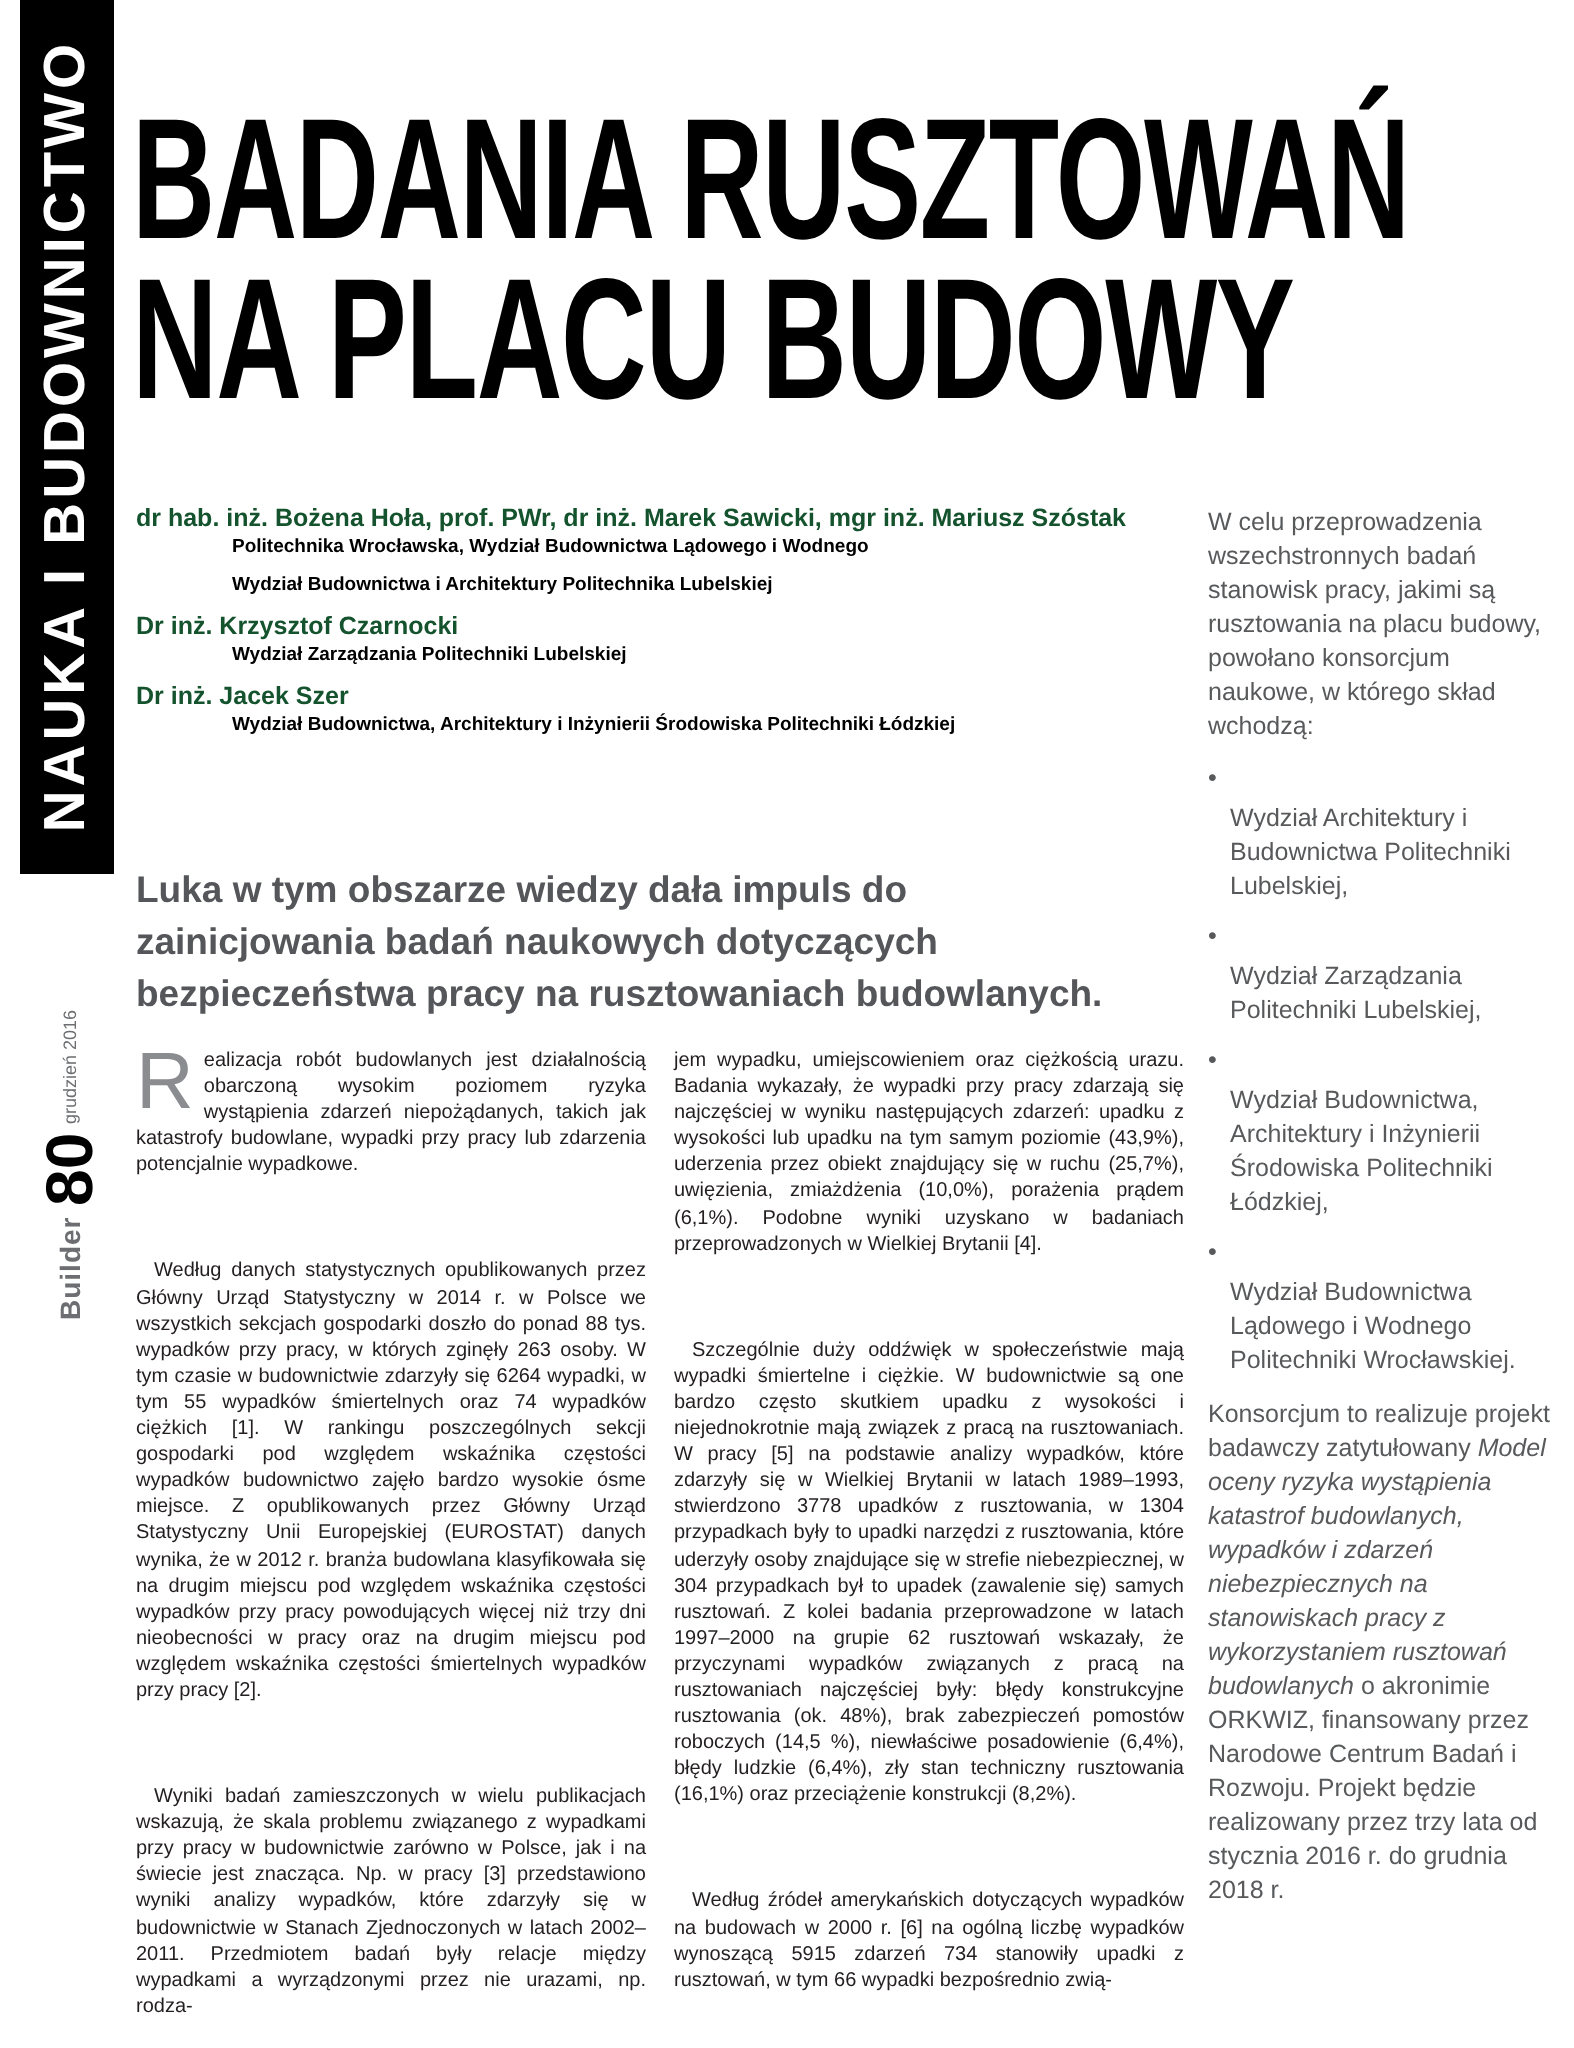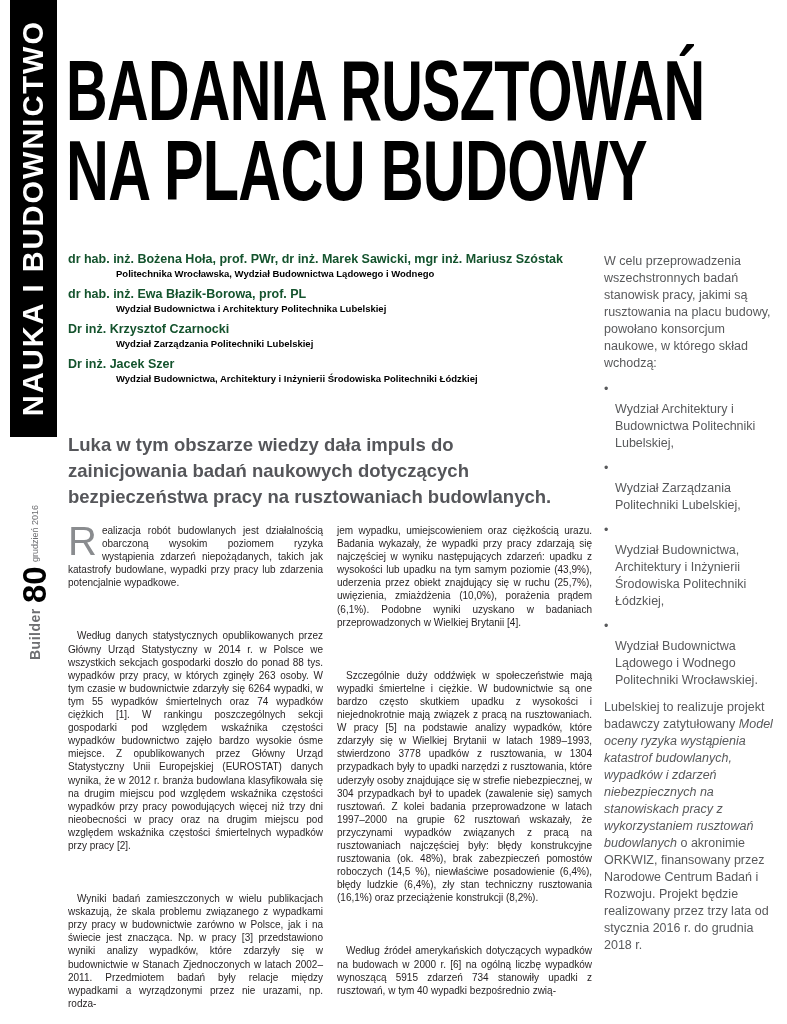--- a/index.html
+++ b/index.html
@@ -90,21 +90,20 @@
     <div class="headline-line l1">BADANIA RUSZTOWAŃ</div>
     <div class="headline-line l2">NA PLACU BUDOWY</div>
   </div>
 
   <div class="authors">
     <div>
       <div class="author-names">dr hab. inż. Bożena Hoła, prof. PWr, dr inż. Marek Sawicki, mgr inż. Mariusz Szóstak</div>
       <div class="author-affiliation">Politechnika Wrocławska, Wydział Budownictwa Lądowego i Wodnego</div>
     </div>
     <div>
-      <div class="author-names">dr hab. inż. Ewa Błazik-Borowa, prof. PL</div>
       <div class="author-affiliation">Wydział Budownictwa i Architektury Politechnika Lubelskiej</div>
     </div>
     <div>
       <div class="author-names">Dr inż. Krzysztof Czarnocki</div>
       <div class="author-affiliation">Wydział Zarządzania Politechniki Lubelskiej</div>
     </div>
     <div>
       <div class="author-names">Dr inż. Jacek Szer</div>
       <div class="author-affiliation">Wydział Budownictwa, Architektury i Inżynierii Środowiska Politechniki Łódzkiej</div>
     </div>
@@ -120,21 +119,21 @@
 
   <div class="body-cols">
     <div class="col">
       <p class="para"><span class="dropcap">R</span><span>ealizacja robót budowlanych jest działalnością obarczoną wysokim poziomem ryzyka wystąpienia zdarzeń niepożądanych, takich jak katastrofy budowlane, wypadki przy pracy lub zdarzenia potencjalnie wypadkowe.</span></p>
       <p class="para indent">Według danych statystycznych opublikowanych przez Główny Urząd Statystyczny w 2014 r. w Polsce we wszystkich sekcjach gospodarki doszło do ponad 88 tys. wypadków przy pracy, w których zginęły 263 osoby. W tym czasie w budownictwie zdarzyły się 6264 wypadki, w tym 55 wypadków śmiertelnych oraz 74 wypadków ciężkich [1]. W rankingu poszczególnych sekcji gospodarki pod względem wskaźnika częstości wypadków budownictwo zajęło bardzo wysokie ósme miejsce. Z opublikowanych przez Główny Urząd Statystyczny Unii Europejskiej (EUROSTAT) danych wynika, że w 2012 r. branża budowlana klasyfikowała się na drugim miejscu pod względem wskaźnika częstości wypadków przy pracy powodujących więcej niż trzy dni nieobecności w pracy oraz na drugim miejscu pod względem wskaźnika częstości śmiertelnych wypadków przy pracy [2].</p>
       <p class="para indent">Wyniki badań zamieszczonych w wielu publikacjach wskazują, że skala problemu związanego z wypadkami przy pracy w budownictwie zarówno w Polsce, jak i na świecie jest znacząca. Np. w pracy [3] przedstawiono wyniki analizy wypadków, które zdarzyły się w budownictwie w Stanach Zjednoczonych w latach 2002–2011. Przedmiotem badań były relacje między wypadkami a wyrządzonymi przez nie urazami, np. rodza-</p>
     </div>
     <div class="col">
       <p class="para">jem wypadku, umiejscowieniem oraz ciężkością urazu. Badania wykazały, że wypadki przy pracy zdarzają się najczęściej w wyniku następujących zdarzeń: upadku z wysokości lub upadku na tym samym poziomie (43,9%), uderzenia przez obiekt znajdujący się w ruchu (25,7%), uwięzienia, zmiażdżenia (10,0%), porażenia prądem (6,1%). Podobne wyniki uzyskano w badaniach przeprowadzonych w Wielkiej Brytanii [4].</p>
       <p class="para indent">Szczególnie duży oddźwięk w społeczeństwie mają wypadki śmiertelne i ciężkie. W budownictwie są one bardzo często skutkiem upadku z wysokości i niejednokrotnie mają związek z pracą na rusztowaniach. W pracy [5] na podstawie analizy wypadków, które zdarzyły się w Wielkiej Brytanii w latach 1989–1993, stwierdzono 3778 upadków z rusztowania, w 1304 przypadkach były to upadki narzędzi z rusztowania, które uderzyły osoby znajdujące się w strefie niebezpiecznej, w 304 przypadkach był to upadek (zawalenie się) samych rusztowań. Z kolei badania przeprowadzone w latach 1997–2000 na grupie 62 rusztowań wskazały, że przyczynami wypadków związanych z pracą na rusztowaniach najczęściej były: błędy konstrukcyjne rusztowania (ok. 48%), brak zabezpieczeń pomostów roboczych (14,5 %), niewłaściwe posadowienie (6,4%), błędy ludzkie (6,4%), zły stan techniczny rusztowania (16,1%) oraz przeciążenie konstrukcji (8,2%).</p>
-      <p class="para indent">Według źródeł amerykańskich dotyczących wypadków na budowach w 2000 r. [6] na ogólną liczbę wypadków wynoszącą 5915 zdarzeń 734 stanowiły upadki z rusztowań, w tym 40 wypadki bezpośrednio zwią-</p>
+      <p class="para indent">Według źródeł amerykańskich dotyczących wypadków na budowach w 2000 r. [6] na ogólną liczbę wypadków wynoszącą 5915 zdarzeń 734 stanowiły upadki z rusztowań, w tym 66 wypadki bezpośrednio zwią-</p>
     </div>
   </div>
 
   <div class="sidebar">
     <div class="sidebar-intro">W celu przeprowadzenia wszechstronnych badań stanowisk pracy, jakimi są rusztowania na placu budowy, powołano konsorcjum naukowe, w którego skład wchodzą:</div>
 
     <div>
       <div class="bullet-item">
         <span class="bullet-dot">•</span>
         <span class="bullet-text">Wydział Architektury i Budownictwa Politechniki Lubelskiej,</span>
@@ -147,19 +146,19 @@
         <span class="bullet-dot">•</span>
         <span class="bullet-text">Wydział Budownictwa, Architektury i Inżynierii Środowiska Politechniki Łódzkiej,</span>
       </div>
       <div class="bullet-item">
         <span class="bullet-dot">•</span>
         <span class="bullet-text">Wydział Budownictwa Lądowego i Wodnego Politechniki Wrocławskiej.</span>
       </div>
     </div>
 
     <div class="sidebar-outro">
-      <span>Lubelskiej to realizuje projekt badawczy zatytułowany</span>
+      <span>Konsorcjum to realizuje projekt badawczy zatytułowany</span>
       <span class="italic">Model oceny ryzyka wystąpienia katastrof budowlanych, wypadków i zdarzeń niebezpiecznych na stanowiskach pracy z wykorzystaniem rusztowań budowlanych</span>
       <span>o akronimie ORKWIZ, finansowany przez Narodowe Centrum Badań i Rozwoju. Projekt będzie realizowany przez trzy lata od stycznia 2016 r. do grudnia 2018 r.</span>
     </div>
   </div>
 
 </div>
 
 </body></html>

